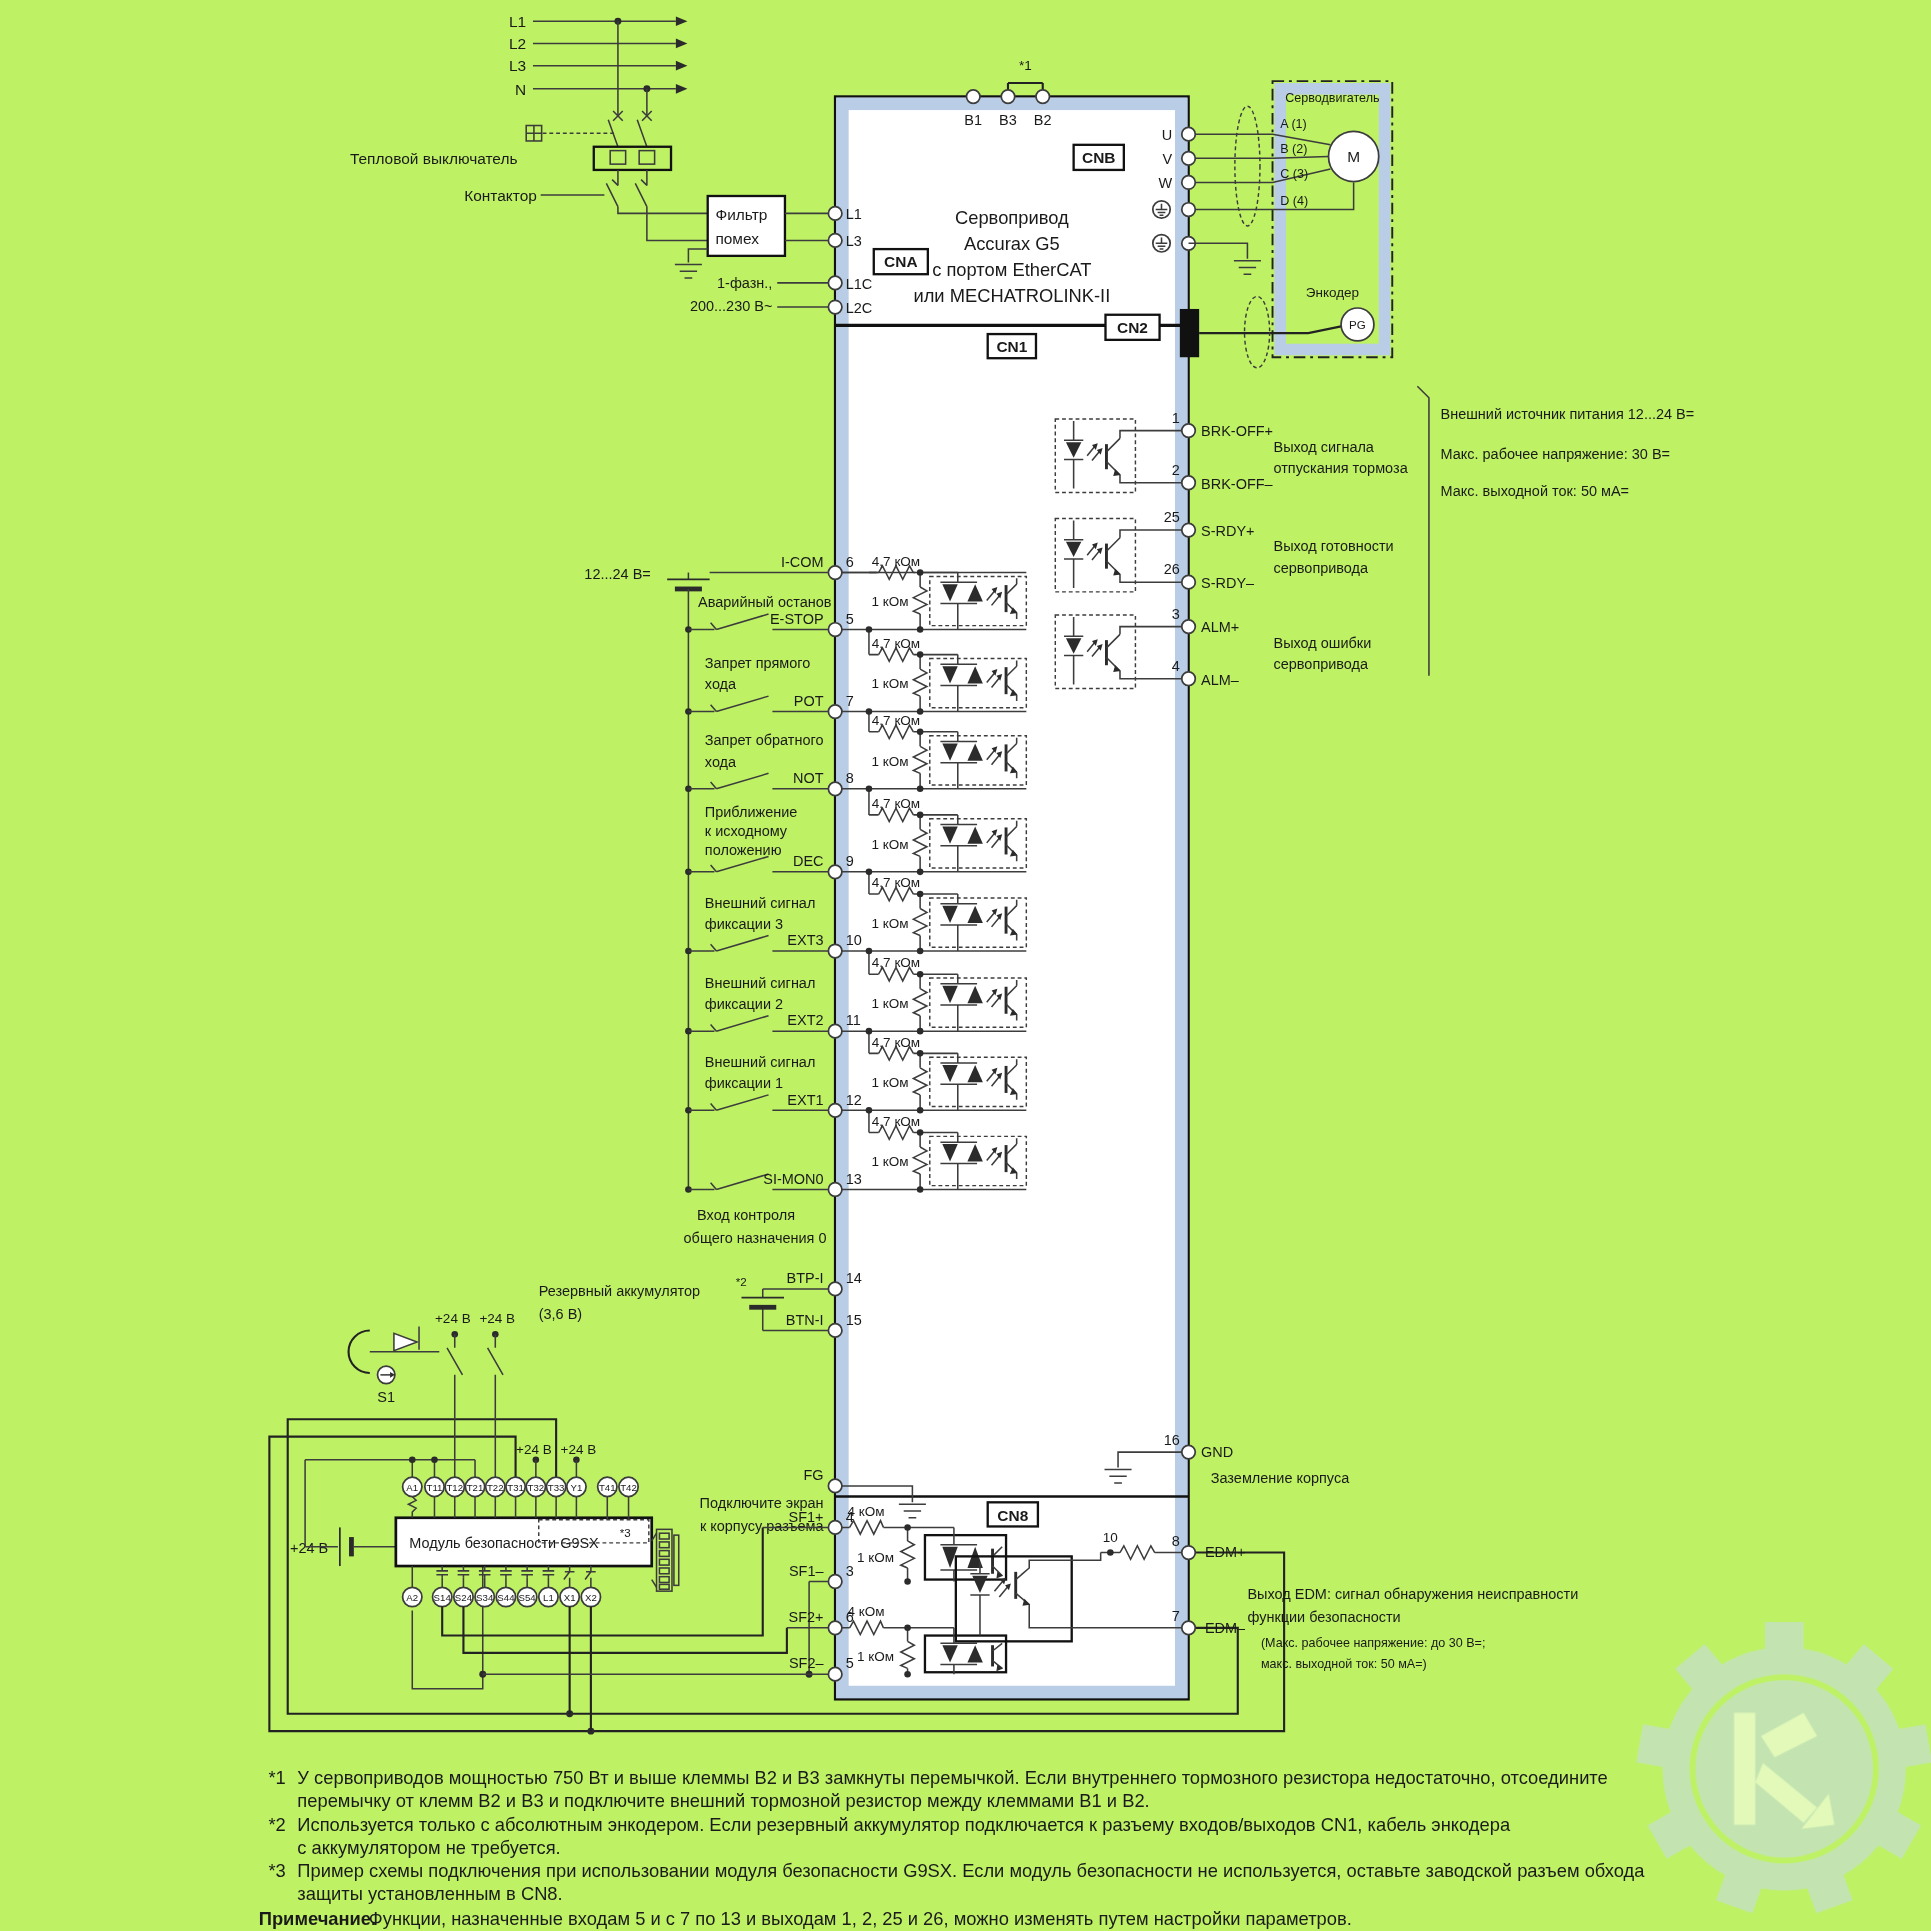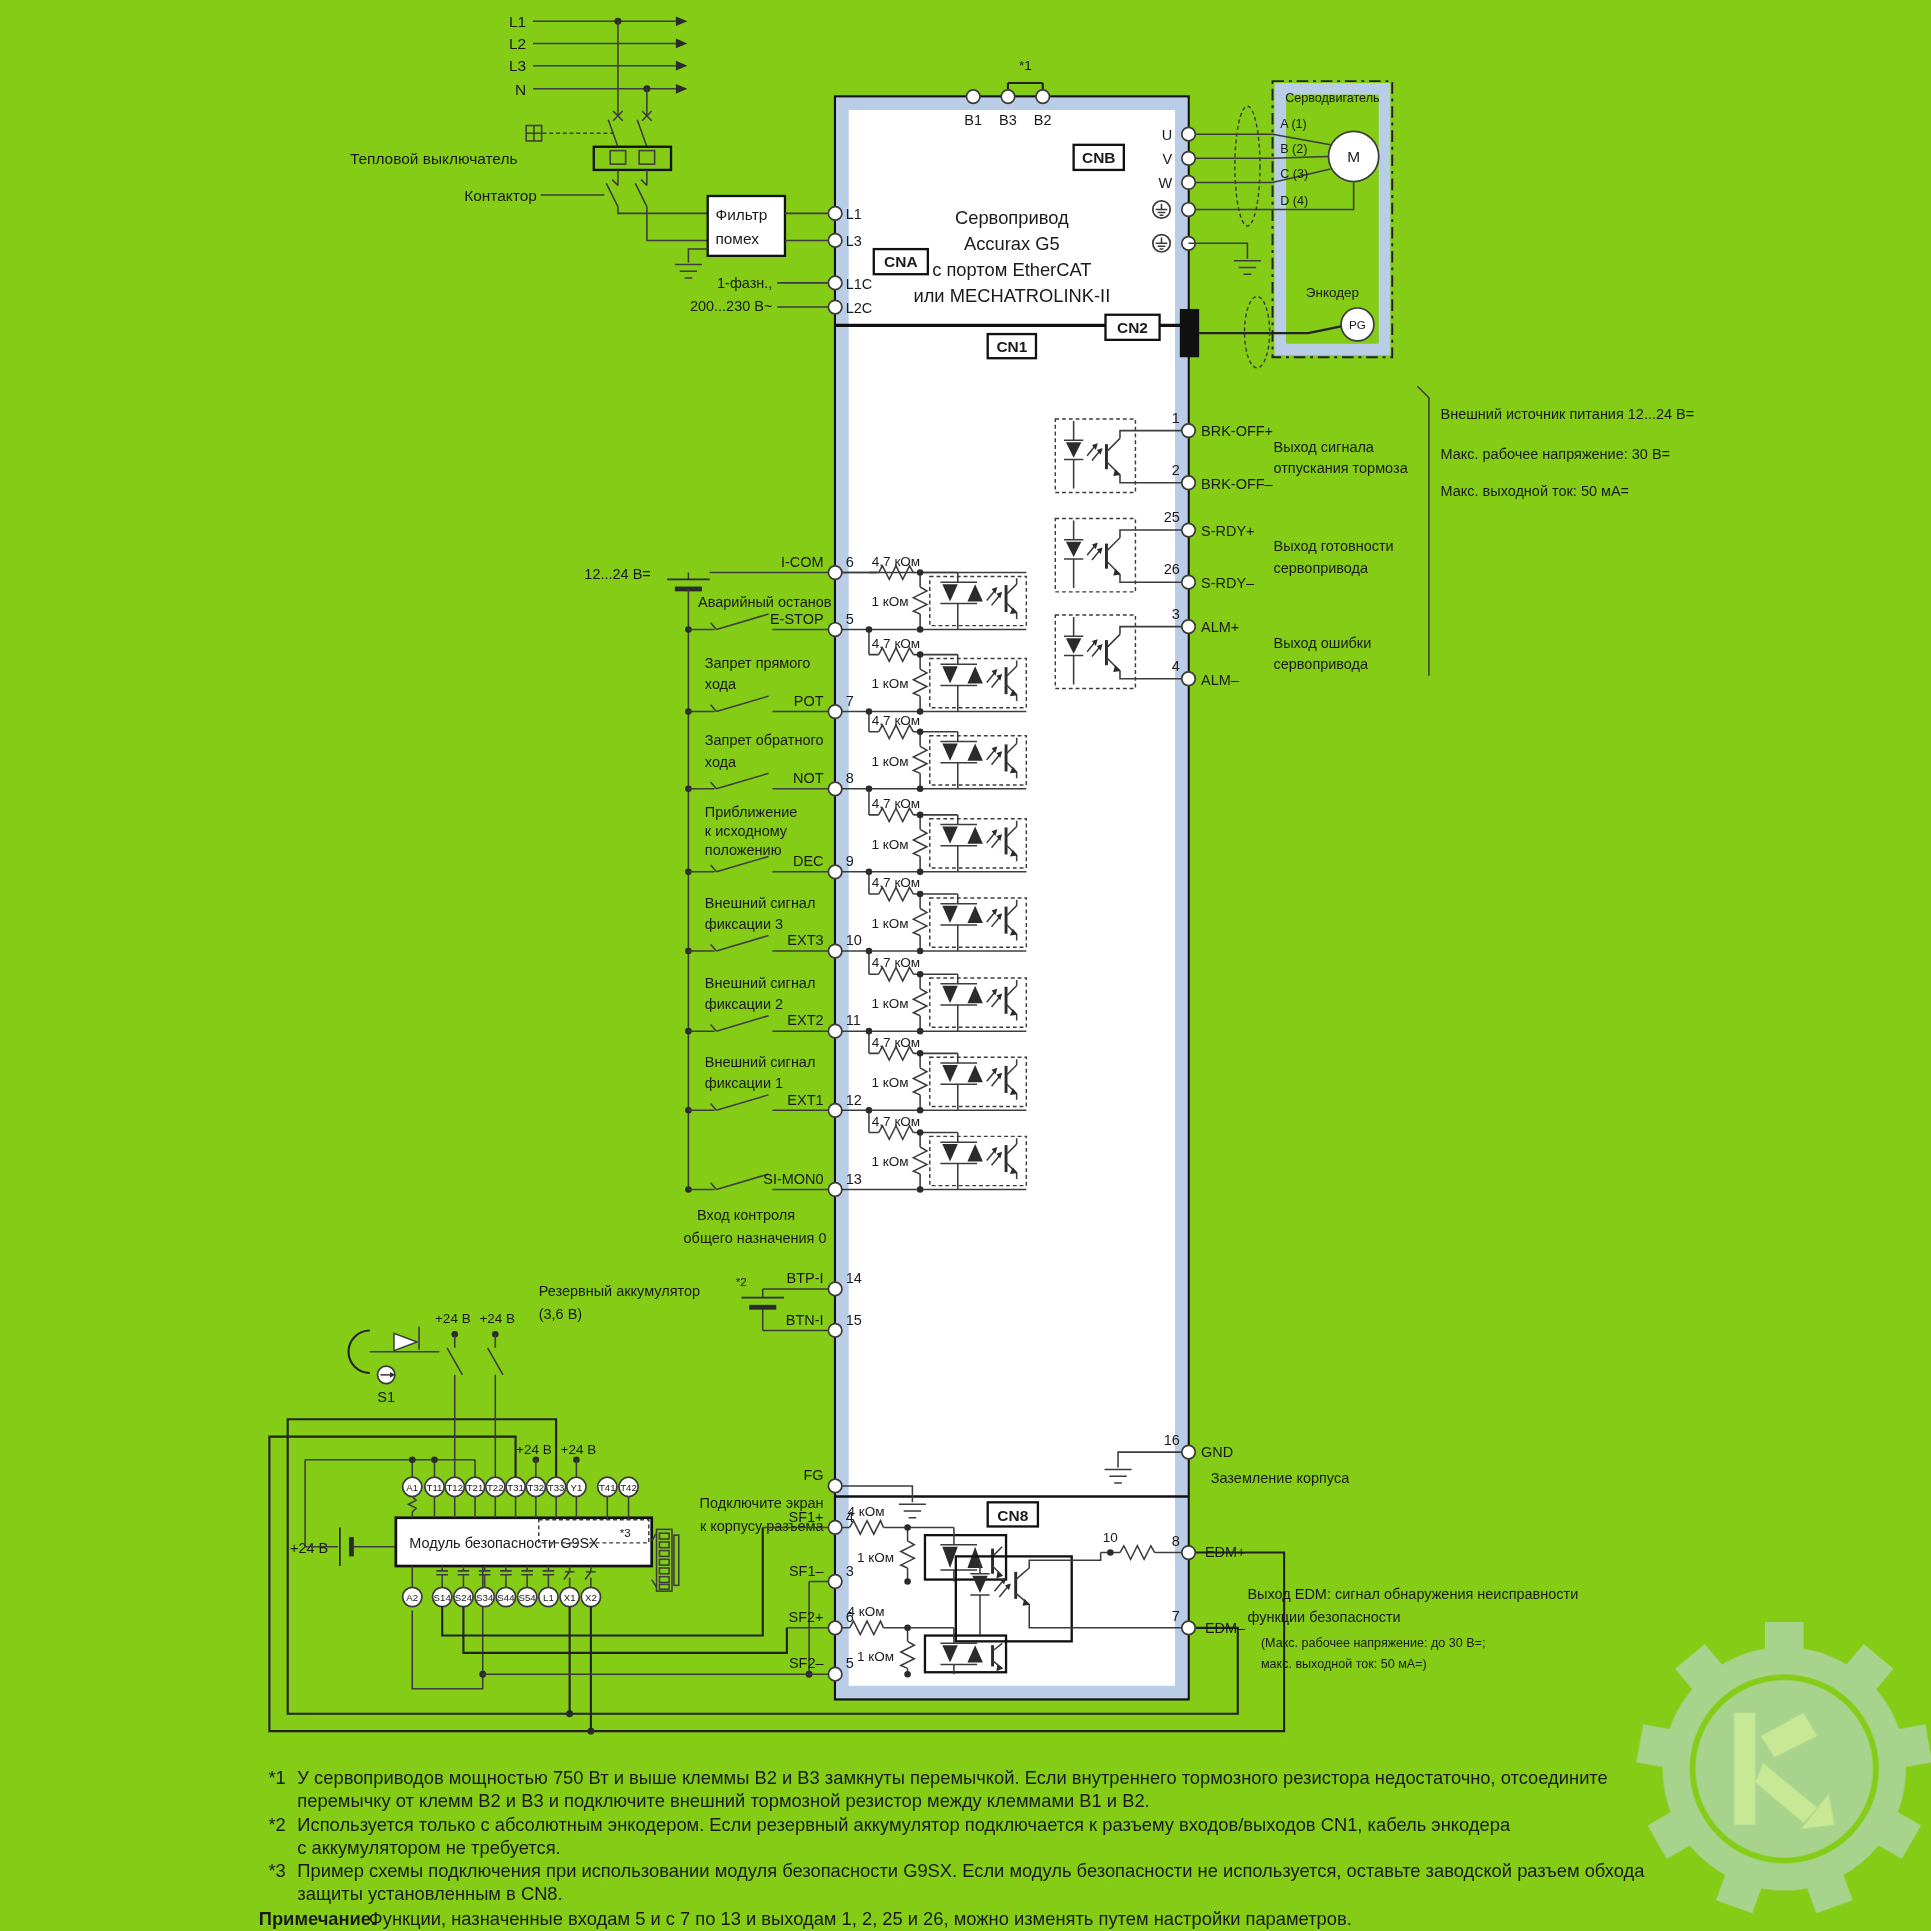--- a/index.html
+++ b/index.html
@@ -1,16 +1,16 @@
 <!DOCTYPE html>
 <html><head>
 <meta charset="utf-8">
 <style>
   html,body{margin:0;padding:0;background:#ffffff;}
-  #stage{position:relative;width:1931px;height:1931px;background:#84cc16;overflow:hidden;
+  #stage{position:relative;width:1931px;height:1931px;background:#bef264;overflow:hidden;
          font-family:"Liberation Sans","DejaVu Sans",sans-serif;}
   svg text{font-family:"Liberation Sans","DejaVu Sans",sans-serif;fill:#1a1a1a;}
   .w{stroke:#3c3c3c;stroke-width:1.6;fill:none;}
   .w2{stroke:#222;stroke-width:2.2;fill:none;}
   .bx{stroke:#111;stroke-width:2.4;fill:#fff;}
   .bxn{stroke:#111;stroke-width:2.4;fill:none;}
   .dash{stroke:#3c3c3c;stroke-width:1.5;fill:none;stroke-dasharray:4 3;}
   .f{fill:#2b2b2b;stroke:none;}
   .pin{fill:#fff;stroke:#3c3c3c;stroke-width:1.8;}
   .dot{fill:#2b2b2b;}

